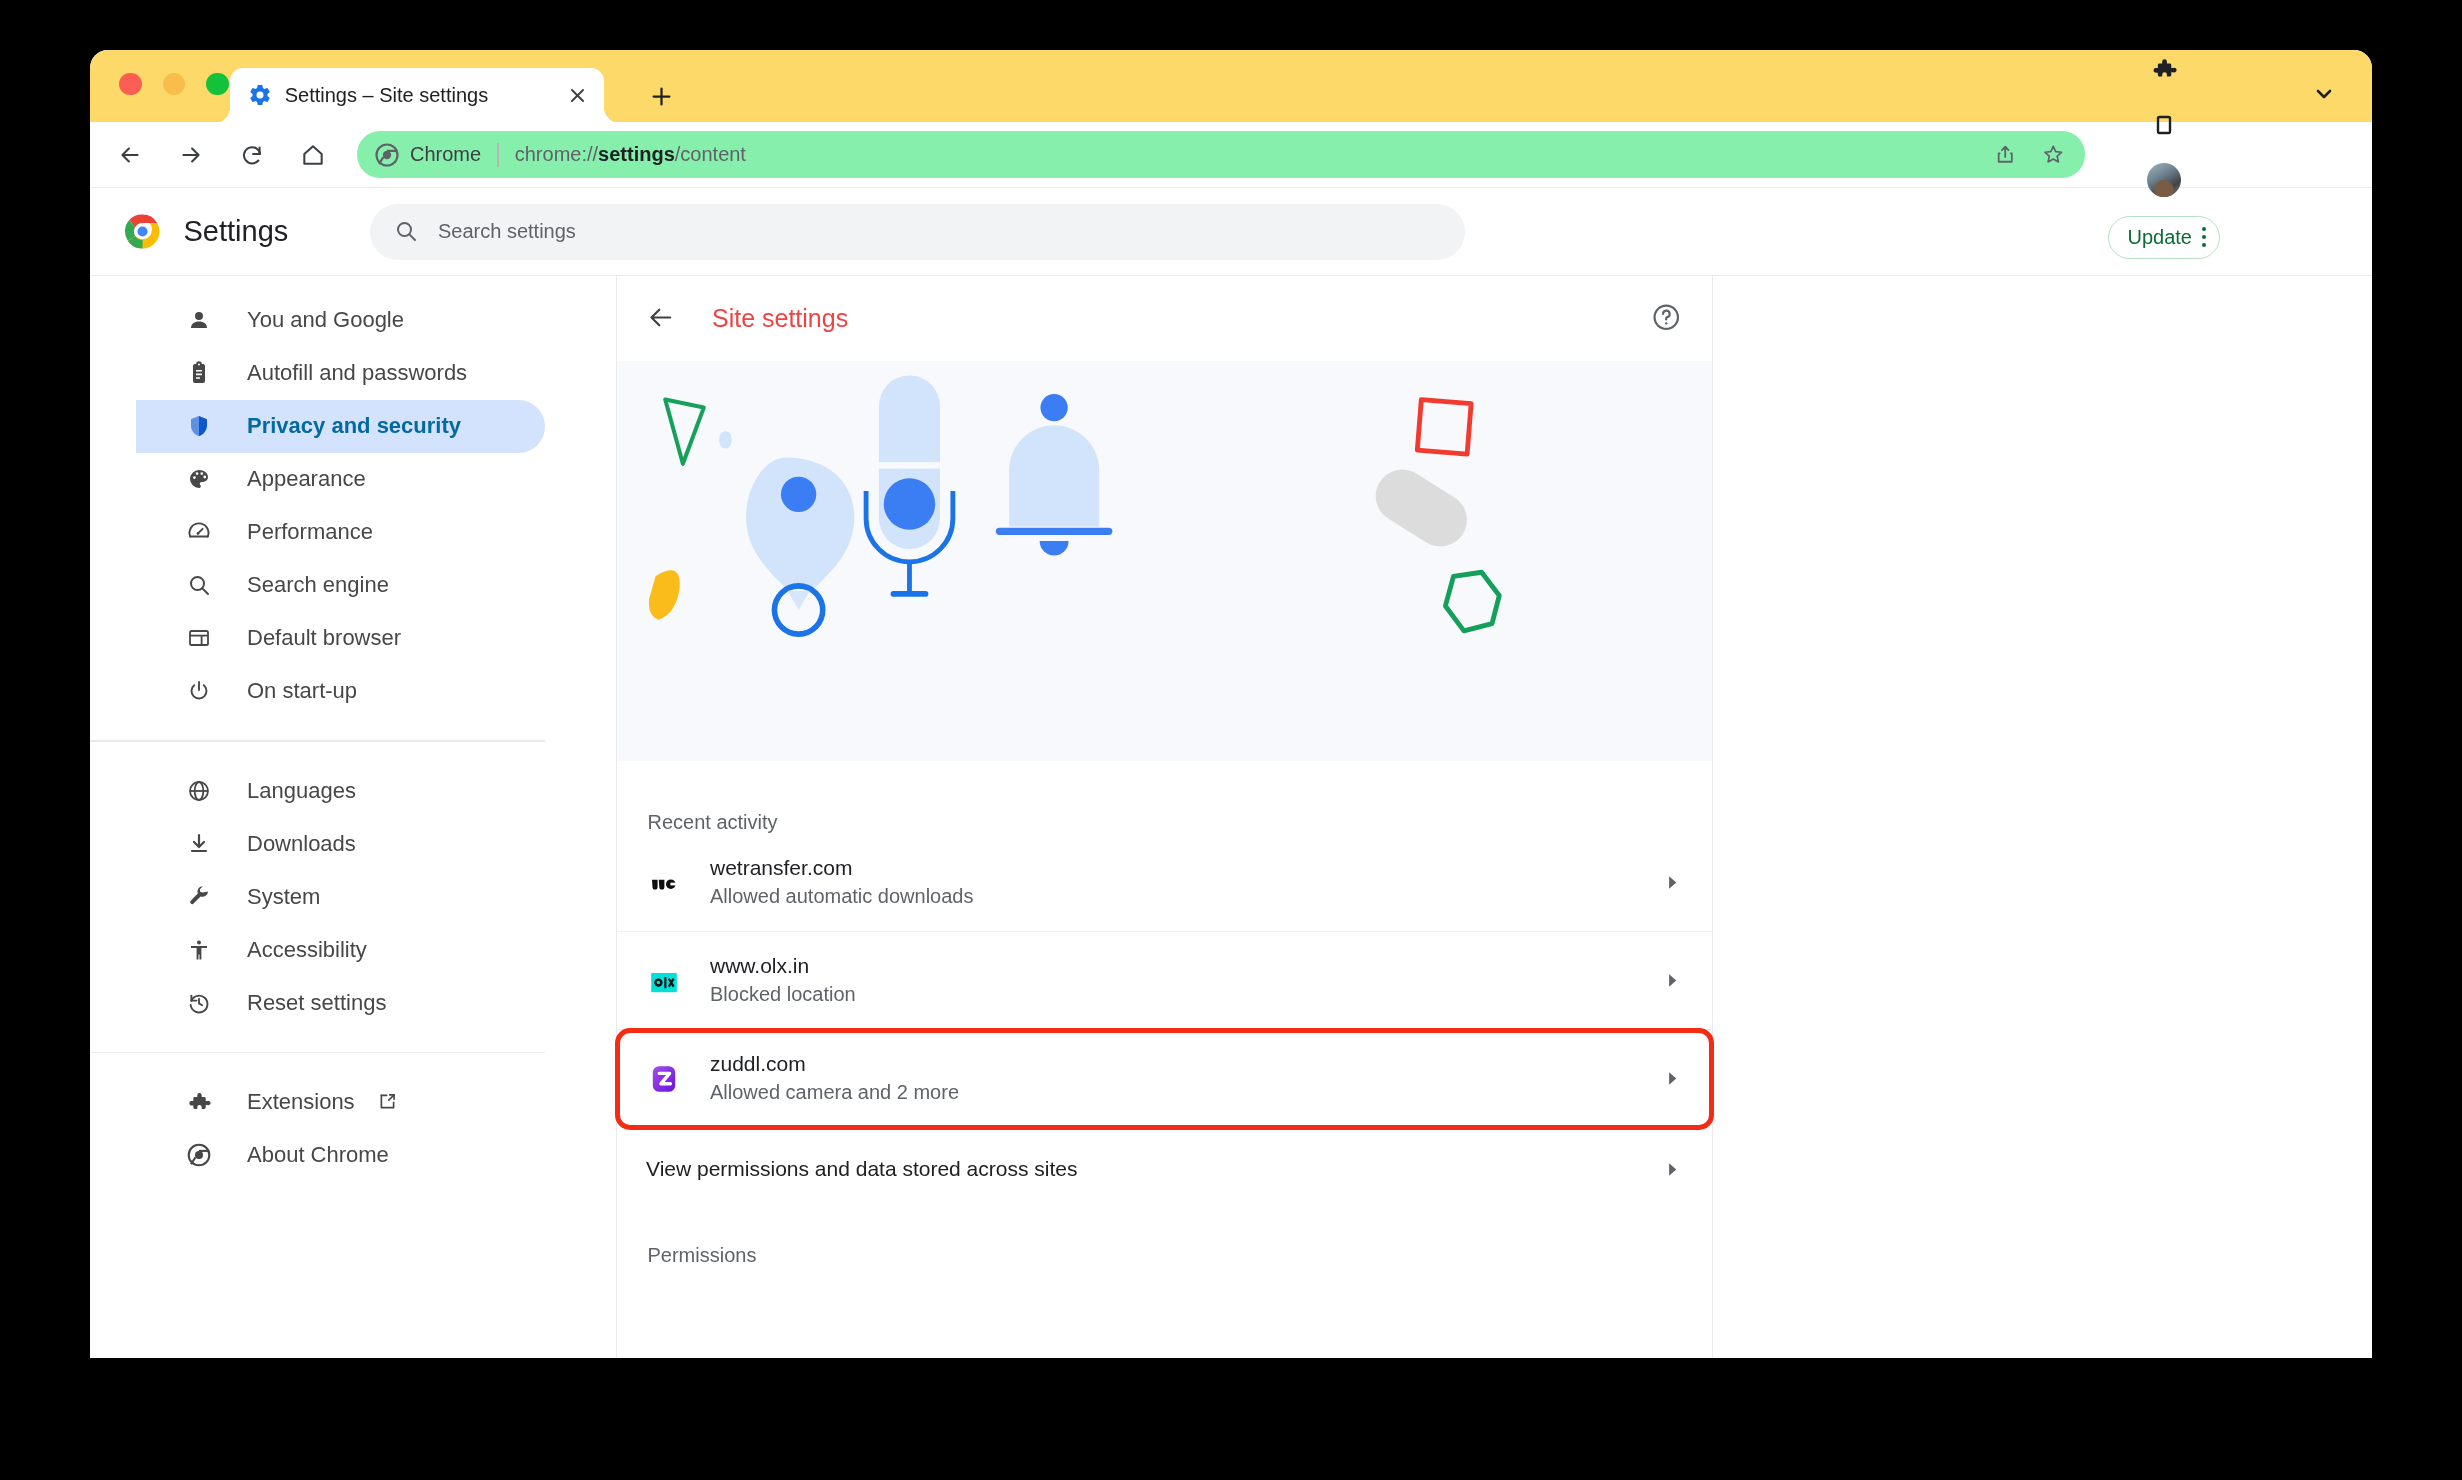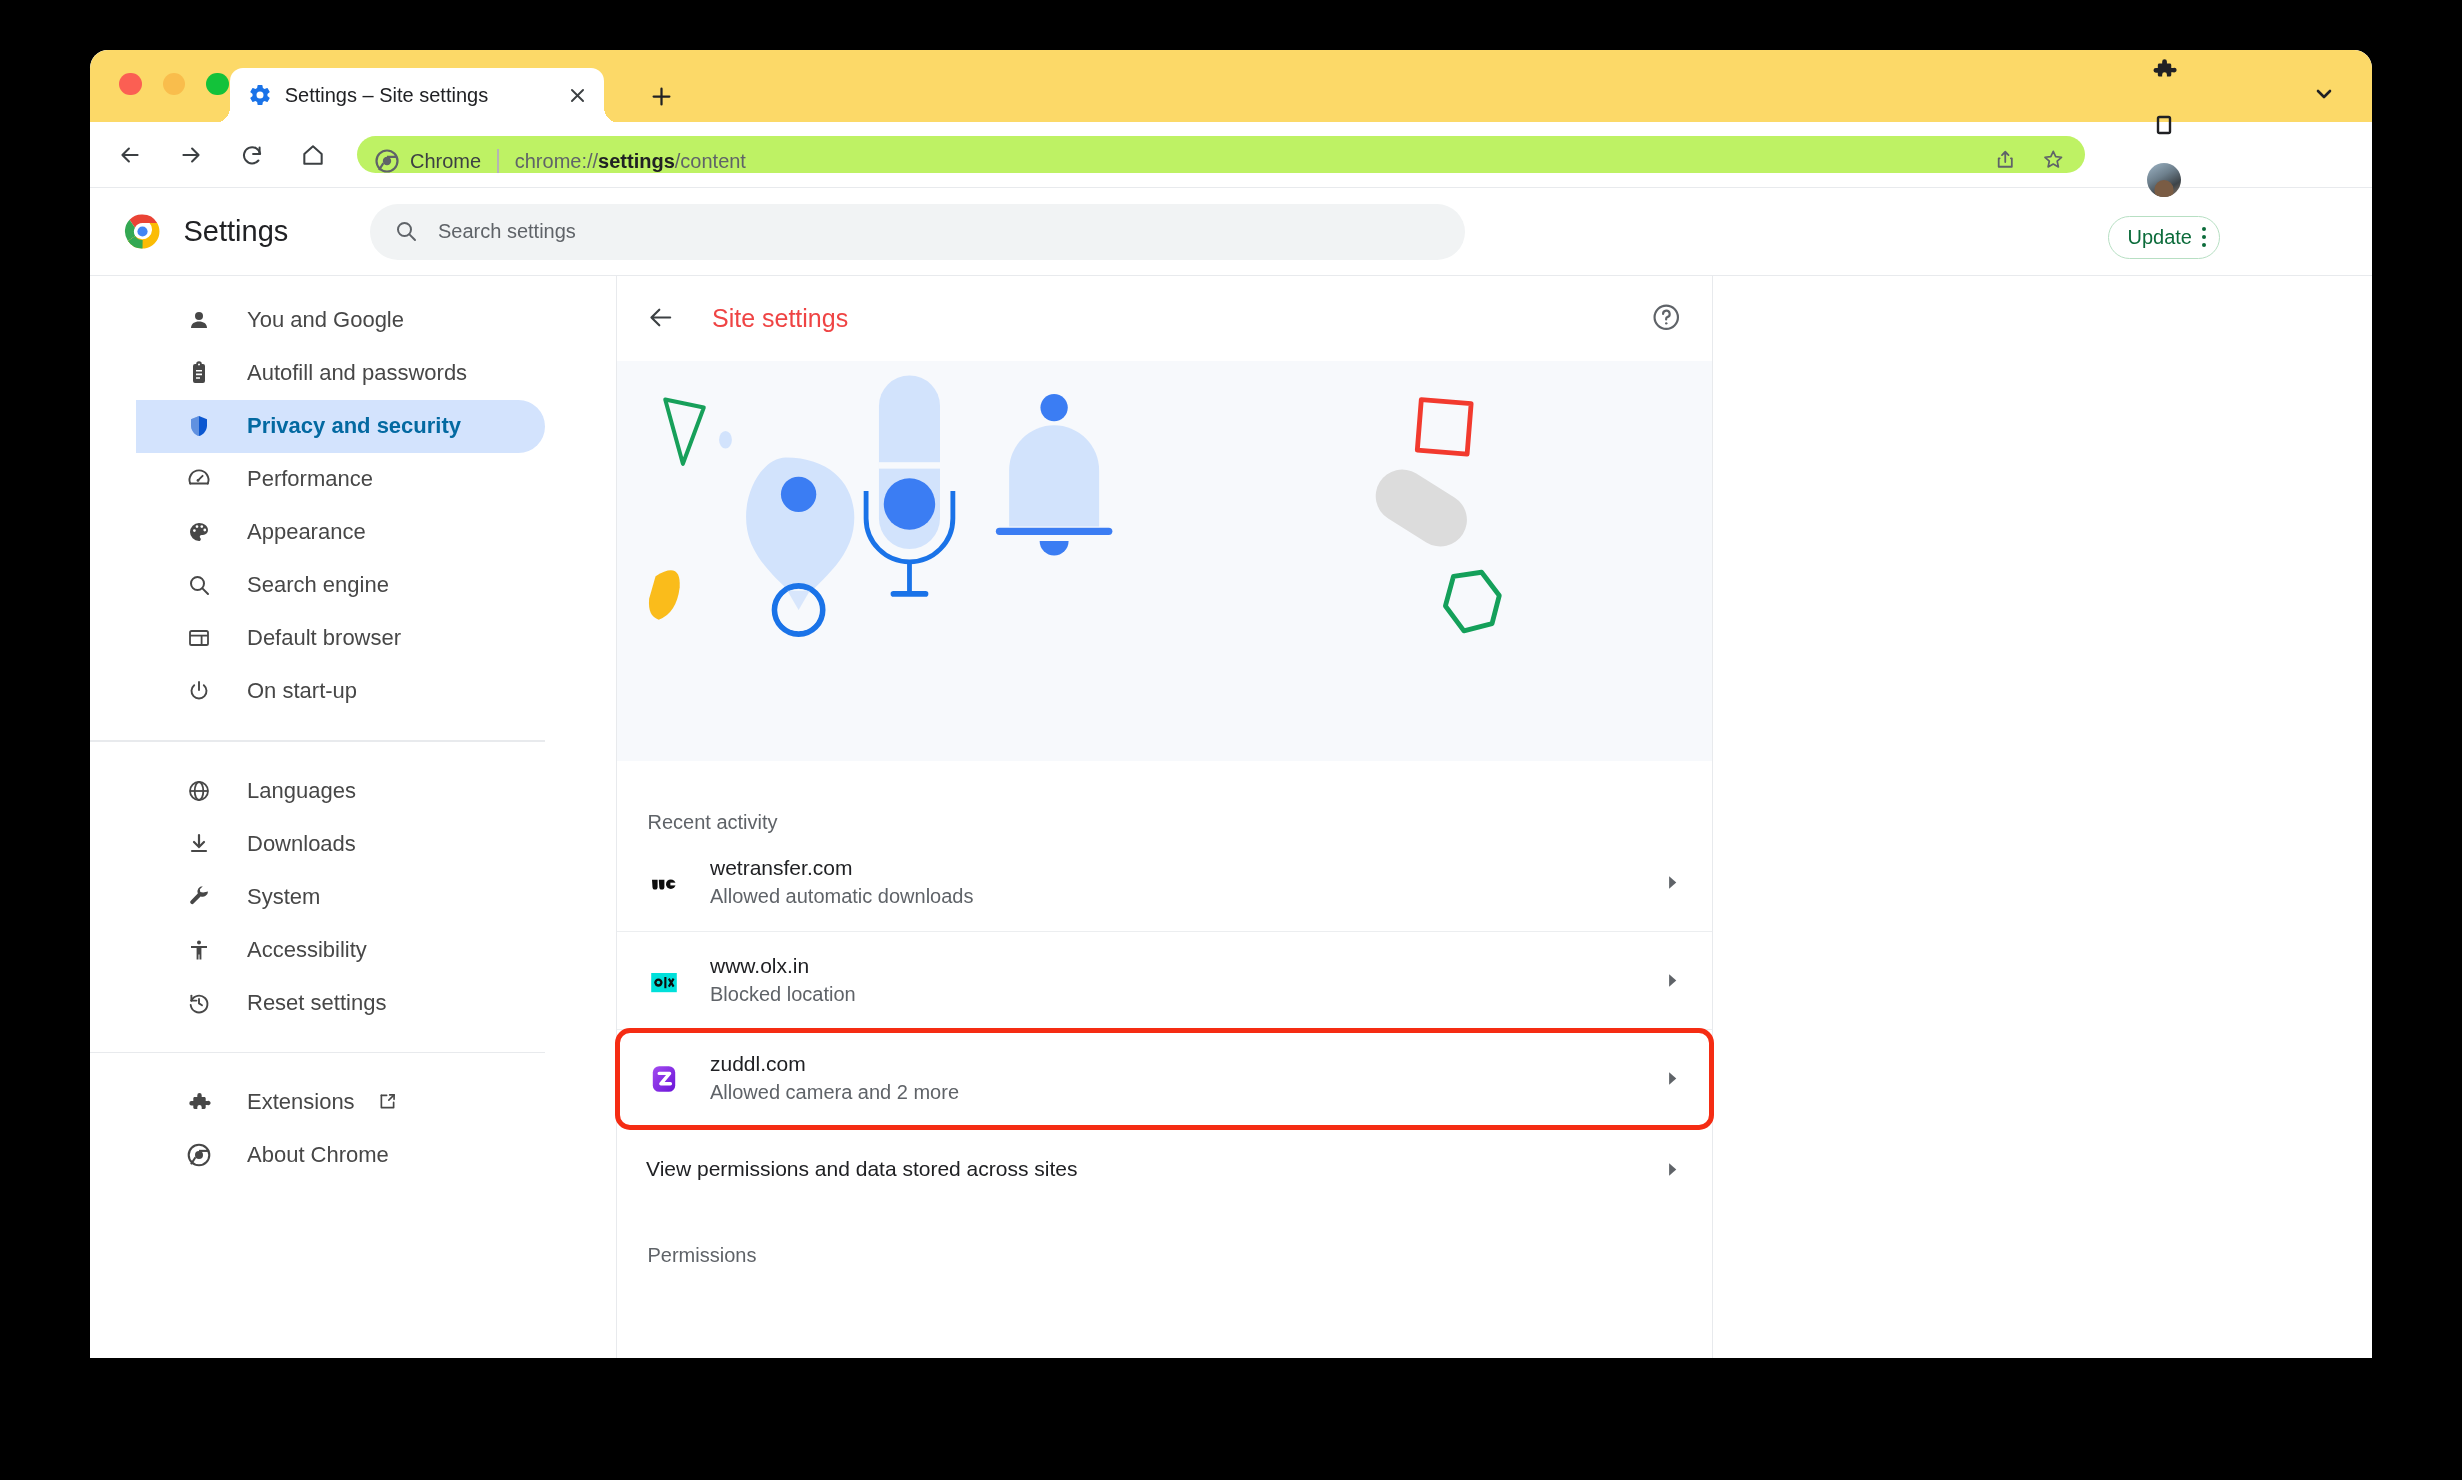--- a/index.html
+++ b/index.html
@@ -96,25 +96,25 @@
     display: flex; align-items: center; justify-content: center;
     color: #3c4043;
   }
   #nav-back { margin-left: 21px; }
   #nav-forward { margin-left: 24px; }
   #nav-reload { margin-left: 24px; }
   #nav-home { margin-left: 24px; }
 
   #omnibox {
     flex: 1 1 auto;
-    height: 37px;
+    height: 47px;
     margin: 0 0 0 26px;
-    background: #bef264;
+    background: #86efac;
     border-radius: 23px;
-    display: flex; align-items: flex-end;
+    display: flex; align-items: center;
     padding-left: 17.7px;
     max-width: 1728px;
     position: relative;
   }
   #omnibox-chrome-icon { width: 24px; height: 24px; flex: 0 0 auto; }
   #omnibox-chrome-label {
     font-size: 20px; color: #3c4043;
     margin-left: 11.3px;
   }
   #omnibox-divider {
@@ -472,37 +472,37 @@
           <svg viewBox="0 0 24 24" width="24" height="24" fill="#0b57d0">
               <path d="M12 2 4 5.2v6c0 5 3.4 9.6 8 10.8 4.6-1.2 8-5.8 8-10.8v-6z"></path>
               <path d="M12 2 4 5.2v6c0 5 3.4 9.6 8 10.8z" fill="#ffffff" opacity="0.35"></path>
             </svg>
         </span>
         <span class="nav-label">Privacy and security</span>
       </div>
 
       <div class="nav-item">
         <span class="nav-icon">
+          <svg viewBox="0 0 24 24" width="24" height="24" fill="currentColor">
+              <path d="M12 3a9 9 0 0 0 0 18c1 0 1.8-.8 1.8-1.8 0-.5-.2-.9-.5-1.2-.3-.3-.5-.7-.5-1.2 0-1 .8-1.8 1.8-1.8H16a5 5 0 0 0 5-5c0-3.9-4-7-9-7zm-4.6 9a1.4 1.4 0 1 1 0-2.8 1.4 1.4 0 0 1 0 2.8zm2.6-4a1.4 1.4 0 1 1 0-2.8 1.4 1.4 0 0 1 0 2.8zm4.8 0a1.4 1.4 0 1 1 0-2.8 1.4 1.4 0 0 1 0 2.8zm3 3.4a1.4 1.4 0 1 1 0-2.8 1.4 1.4 0 0 1 0 2.8z"></path>
+            </svg>
+        </span>
+        <span class="nav-label">Appearance</span>
+      </div>
+
+      <div class="nav-item">
+        <span class="nav-icon">
           <svg viewBox="0 0 24 24" width="24" height="24" fill="none" stroke="currentColor" stroke-width="1.9" stroke-linecap="round">
               <path d="M3.2 16.5a9.5 9.5 0 1 1 17.6 0"></path>
               <path d="M3.2 16.5 H20.8"></path>
               <path d="M15.6 8.8 L11 13.4"></path>
               <circle cx="11" cy="13.4" r="1.4" fill="currentColor" stroke="none"></circle>
             </svg>
         </span>
         <span class="nav-label">Performance</span>
-      </div>
-
-      <div class="nav-item">
-        <span class="nav-icon">
-          <svg viewBox="0 0 24 24" width="24" height="24" fill="currentColor">
-              <path d="M12 3a9 9 0 0 0 0 18c1 0 1.8-.8 1.8-1.8 0-.5-.2-.9-.5-1.2-.3-.3-.5-.7-.5-1.2 0-1 .8-1.8 1.8-1.8H16a5 5 0 0 0 5-5c0-3.9-4-7-9-7zm-4.6 9a1.4 1.4 0 1 1 0-2.8 1.4 1.4 0 0 1 0 2.8zm2.6-4a1.4 1.4 0 1 1 0-2.8 1.4 1.4 0 0 1 0 2.8zm4.8 0a1.4 1.4 0 1 1 0-2.8 1.4 1.4 0 0 1 0 2.8zm3 3.4a1.4 1.4 0 1 1 0-2.8 1.4 1.4 0 0 1 0 2.8z"></path>
-            </svg>
-        </span>
-        <span class="nav-label">Appearance</span>
       </div>
 
       <div class="nav-item">
         <span class="nav-icon">
           <svg viewBox="0 0 24 24" width="24" height="24" fill="none" stroke="currentColor" stroke-width="2" stroke-linecap="round">
               <circle cx="10.5" cy="10.5" r="6.5"></circle>
               <path d="M15.4 15.4 L21 21"></path>
             </svg>
         </span>
         <span class="nav-label">Search engine</span>

